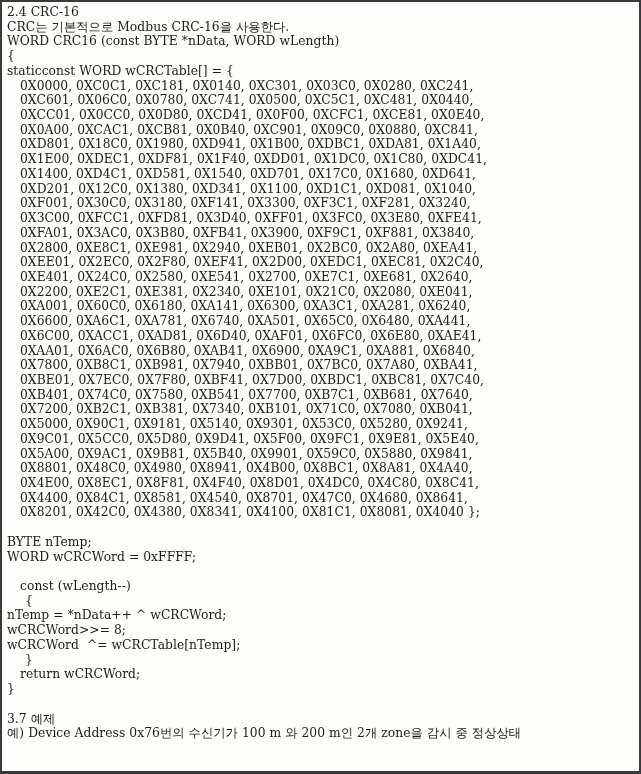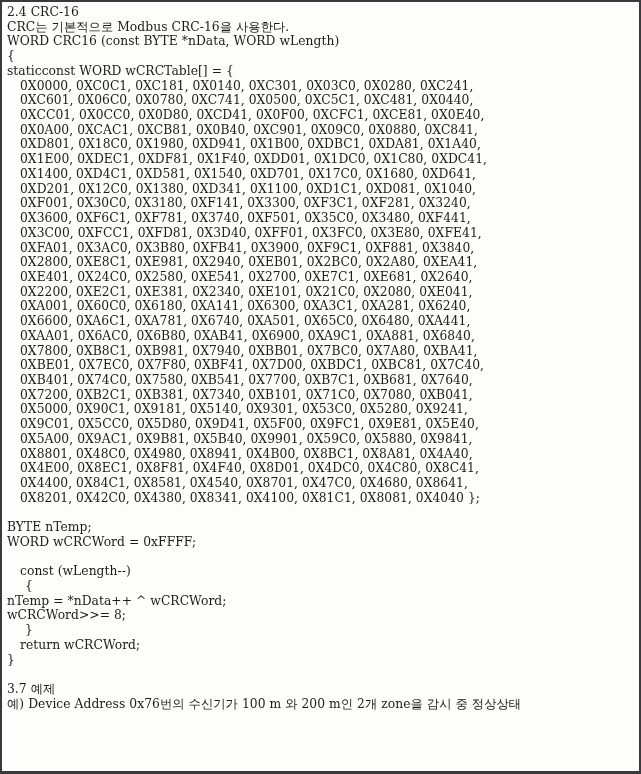--- a/index.html
+++ b/index.html
@@ -44,48 +44,50 @@
       <div class="line indent-0">staticconst WORD wCRCTable[] = {</div>
       <div class="line indent-1">0X0000, 0XC0C1, 0XC181, 0X0140, 0XC301, 0X03C0, 0X0280, 0XC241,</div>
       <div class="line indent-1">0XC601, 0X06C0, 0X0780, 0XC741, 0X0500, 0XC5C1, 0XC481, 0X0440,</div>
       <div class="line indent-1">0XCC01, 0X0CC0, 0X0D80, 0XCD41, 0X0F00, 0XCFC1, 0XCE81, 0X0E40,</div>
       <div class="line indent-1">0X0A00, 0XCAC1, 0XCB81, 0X0B40, 0XC901, 0X09C0, 0X0880, 0XC841,</div>
       <div class="line indent-1">0XD801, 0X18C0, 0X1980, 0XD941, 0X1B00, 0XDBC1, 0XDA81, 0X1A40,</div>
       <div class="line indent-1">0X1E00, 0XDEC1, 0XDF81, 0X1F40, 0XDD01, 0X1DC0, 0X1C80, 0XDC41,</div>
       <div class="line indent-1">0X1400, 0XD4C1, 0XD581, 0X1540, 0XD701, 0X17C0, 0X1680, 0XD641,</div>
       <div class="line indent-1">0XD201, 0X12C0, 0X1380, 0XD341, 0X1100, 0XD1C1, 0XD081, 0X1040,</div>
       <div class="line indent-1">0XF001, 0X30C0, 0X3180, 0XF141, 0X3300, 0XF3C1, 0XF281, 0X3240,</div>
-      <div class="line indent-1">0X3600, 0XF6C1, 0XF781, 0X3740, 0XF501, 0X35C0, 0X3480, 0XF441,</div>
       <div class="line indent-1">0X3C00, 0XFCC1, 0XFD81, 0X3D40, 0XFF01, 0X3FC0, 0X3E80, 0XFE41,</div>
       <div class="line indent-1">0XFA01, 0X3AC0, 0X3B80, 0XFB41, 0X3900, 0XF9C1, 0XF881, 0X3840,</div>
       <div class="line indent-1">0X2800, 0XE8C1, 0XE981, 0X2940, 0XEB01, 0X2BC0, 0X2A80, 0XEA41,</div>
+      <div class="line indent-1">0XEE01, 0X2EC0, 0X2F80, 0XEF41, 0X2D00, 0XEDC1, 0XEC81, 0X2C40,</div>
       <div class="line indent-1">0XE401, 0X24C0, 0X2580, 0XE541, 0X2700, 0XE7C1, 0XE681, 0X2640,</div>
       <div class="line indent-1">0X2200, 0XE2C1, 0XE381, 0X2340, 0XE101, 0X21C0, 0X2080, 0XE041,</div>
       <div class="line indent-1">0XA001, 0X60C0, 0X6180, 0XA141, 0X6300, 0XA3C1, 0XA281, 0X6240,</div>
       <div class="line indent-1">0X6600, 0XA6C1, 0XA781, 0X6740, 0XA501, 0X65C0, 0X6480, 0XA441,</div>
+      <div class="line indent-1">0X6C00, 0XACC1, 0XAD81, 0X6D40, 0XAF01, 0X6FC0, 0X6E80, 0XAE41,</div>
       <div class="line indent-1">0XAA01, 0X6AC0, 0X6B80, 0XAB41, 0X6900, 0XA9C1, 0XA881, 0X6840,</div>
       <div class="line indent-1">0X7800, 0XB8C1, 0XB981, 0X7940, 0XBB01, 0X7BC0, 0X7A80, 0XBA41,</div>
       <div class="line indent-1">0XBE01, 0X7EC0, 0X7F80, 0XBF41, 0X7D00, 0XBDC1, 0XBC81, 0X7C40,</div>
       <div class="line indent-1">0XB401, 0X74C0, 0X7580, 0XB541, 0X7700, 0XB7C1, 0XB681, 0X7640,</div>
       <div class="line indent-1">0X7200, 0XB2C1, 0XB381, 0X7340, 0XB101, 0X71C0, 0X7080, 0XB041,</div>
       <div class="line indent-1">0X5000, 0X90C1, 0X9181, 0X5140, 0X9301, 0X53C0, 0X5280, 0X9241,</div>
       <div class="line indent-1">0X9C01, 0X5CC0, 0X5D80, 0X9D41, 0X5F00, 0X9FC1, 0X9E81, 0X5E40,</div>
       <div class="line indent-1">0X5A00, 0X9AC1, 0X9B81, 0X5B40, 0X9901, 0X59C0, 0X5880, 0X9841,</div>
       <div class="line indent-1">0X8801, 0X48C0, 0X4980, 0X8941, 0X4B00, 0X8BC1, 0X8A81, 0X4A40,</div>
       <div class="line indent-1">0X4E00, 0X8EC1, 0X8F81, 0X4F40, 0X8D01, 0X4DC0, 0X4C80, 0X8C41,</div>
       <div class="line indent-1">0X4400, 0X84C1, 0X8581, 0X4540, 0X8701, 0X47C0, 0X4680, 0X8641,</div>
       <div class="line indent-1">0X8201, 0X42C0, 0X4380, 0X8341, 0X4100, 0X81C1, 0X8081, 0X4040 };</div>
       <div class="line indent-0"></div>
       <div class="line indent-0">BYTE nTemp;</div>
       <div class="line indent-0">WORD wCRCWord = 0xFFFF;</div>
       <div class="line indent-0"></div>
       <div class="line indent-1">const (wLength--)</div>
       <div class="line indent-2">{</div>
       <div class="line indent-0">nTemp = *nData++ ^ wCRCWord;</div>
       <div class="line indent-0">wCRCWord&gt;&gt;= 8;</div>
+      <div class="line indent-0">wCRCWord  ^= wCRCTable[nTemp];</div>
       <div class="line indent-2">}</div>
       <div class="line indent-1">return wCRCWord;</div>
       <div class="line indent-0">}</div>
       <div class="line indent-0"></div>
       <div class="line indent-0">3.7 예제</div>
       <div class="line indent-0">예) Device Address 0x76번의 수신기가 100 m 와 200 m인 2개 zone을 감시 중 정상상태</div>
     </div>
 </div>
 
 </body></html>

